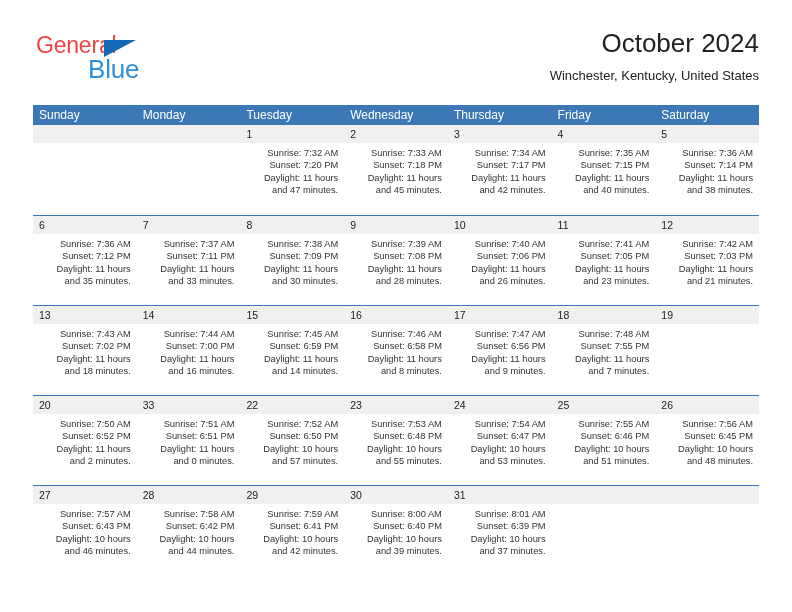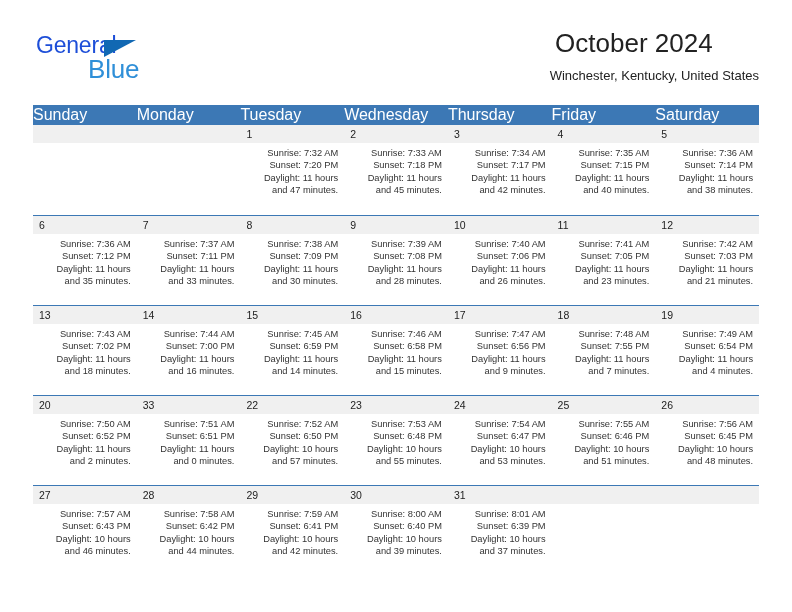--- a/index.html
+++ b/index.html
@@ -35,21 +35,21 @@
     top: 4px;
     width: 240px;
     height: 58px;
   }
   .brand-general {
     position: absolute;
     left: 3px;
     top: 0px;
     font-size: 23px;
     letter-spacing: -0.2px;
-    color: #1d4ed8;
+    color: #ef4444;
     font-family: "Liberation Sans", sans-serif;
   }
   .brand-triangle {
     position: absolute;
     left: 71px;
     top: 8px;
     width: 0;
     height: 0;
     border-left: 32px solid #1168b3;
     border-bottom: 17px solid transparent;
@@ -60,21 +60,21 @@
     top: 22px;
     font-size: 26px;
     letter-spacing: -0.2px;
     color: #2f8fd8;
     font-family: "Liberation Sans", sans-serif;
   }
   .title-block {
     position: absolute;
     right: 0;
     top: 0;
-    text-align: center;
+    text-align: right;
   }
   .cal-title {
     font-size: 26px;
     color: #222222;
     line-height: 30px;
     white-space: nowrap;
   }
   .cal-subtitle {
     font-size: 13px;
     color: #222222;
@@ -92,22 +92,23 @@
     width: 726px;
   }
   .weekdays {
     display: flex;
     background: #3c78b5;
     height: 20px;
   }
   .weekday {
     flex: 1 1 0;
     color: #ffffff;
-    font-size: 16px;
+    font-size: 12px;
     line-height: 20px;
+    padding-left: 6px;
     box-sizing: border-box;
     white-space: nowrap;
     overflow: hidden;
   }
   .week {
     display: flex;
     height: 90px;
     border-top: 1px solid #3c78b5;
     box-sizing: border-box;
   }
@@ -301,46 +302,41 @@
               <div>Sunrise: 7:45 AM</div>
               <div>Sunset: 6:59 PM</div>
               <div class="daylight">Daylight: 11 hours and 14 minutes.</div>
             </div>
           </div>
           <div class="day">
             <div class="day-number">16</div>
             <div class="day-info">
               <div>Sunrise: 7:46 AM</div>
               <div>Sunset: 6:58 PM</div>
-              <div class="daylight">Daylight: 11 hours and 15 minutes.</div>
+              <div class="daylight">Daylight: 11 hours and 8 minutes.</div>
             </div>
           </div>
           <div class="day">
             <div class="day-number">17</div>
             <div class="day-info">
               <div>Sunrise: 7:47 AM</div>
               <div>Sunset: 6:56 PM</div>
               <div class="daylight">Daylight: 11 hours and 9 minutes.</div>
             </div>
           </div>
           <div class="day">
             <div class="day-number">18</div>
             <div class="day-info">
               <div>Sunrise: 7:48 AM</div>
               <div>Sunset: 7:55 PM</div>
               <div class="daylight">Daylight: 11 hours and 7 minutes.</div>
             </div>
           </div>
           <div class="day">
             <div class="day-number">19</div>
-            <div class="day-info">
-              <div>Sunrise: 7:49 AM</div>
-              <div>Sunset: 6:54 PM</div>
-              <div class="daylight">Daylight: 11 hours and 4 minutes.</div>
-            </div>
           </div>
         </div>
         <div class="week">
           <div class="day">
             <div class="day-number">20</div>
             <div class="day-info">
               <div>Sunrise: 7:50 AM</div>
               <div>Sunset: 6:52 PM</div>
               <div class="daylight">Daylight: 11 hours and 2 minutes.</div>
             </div>

